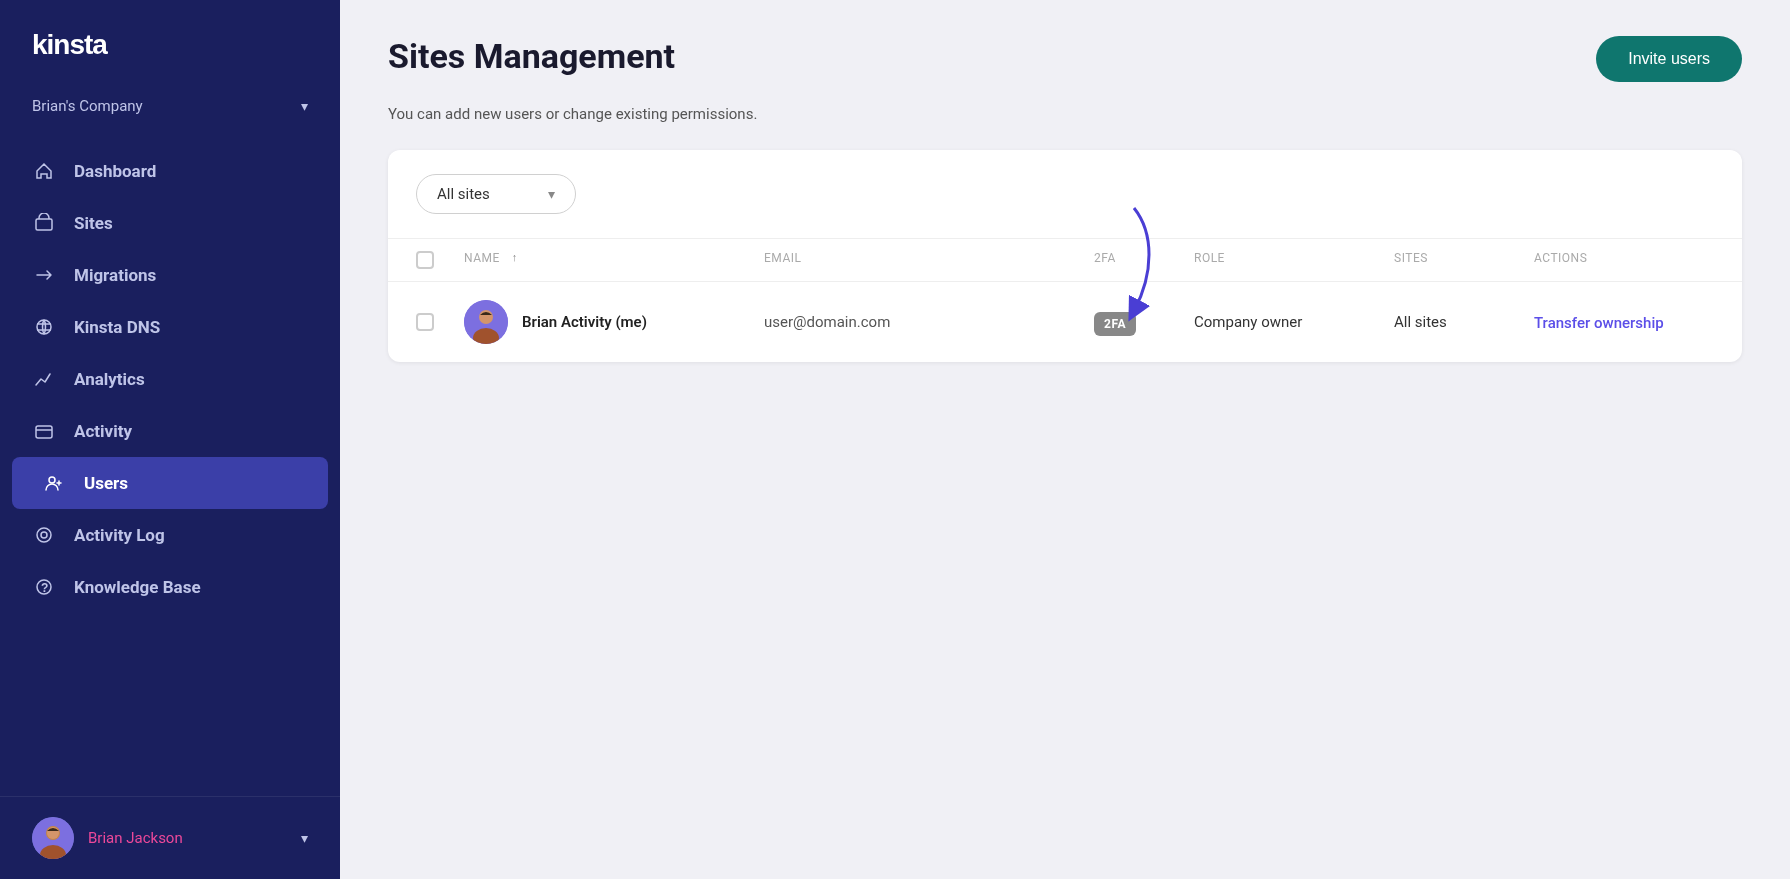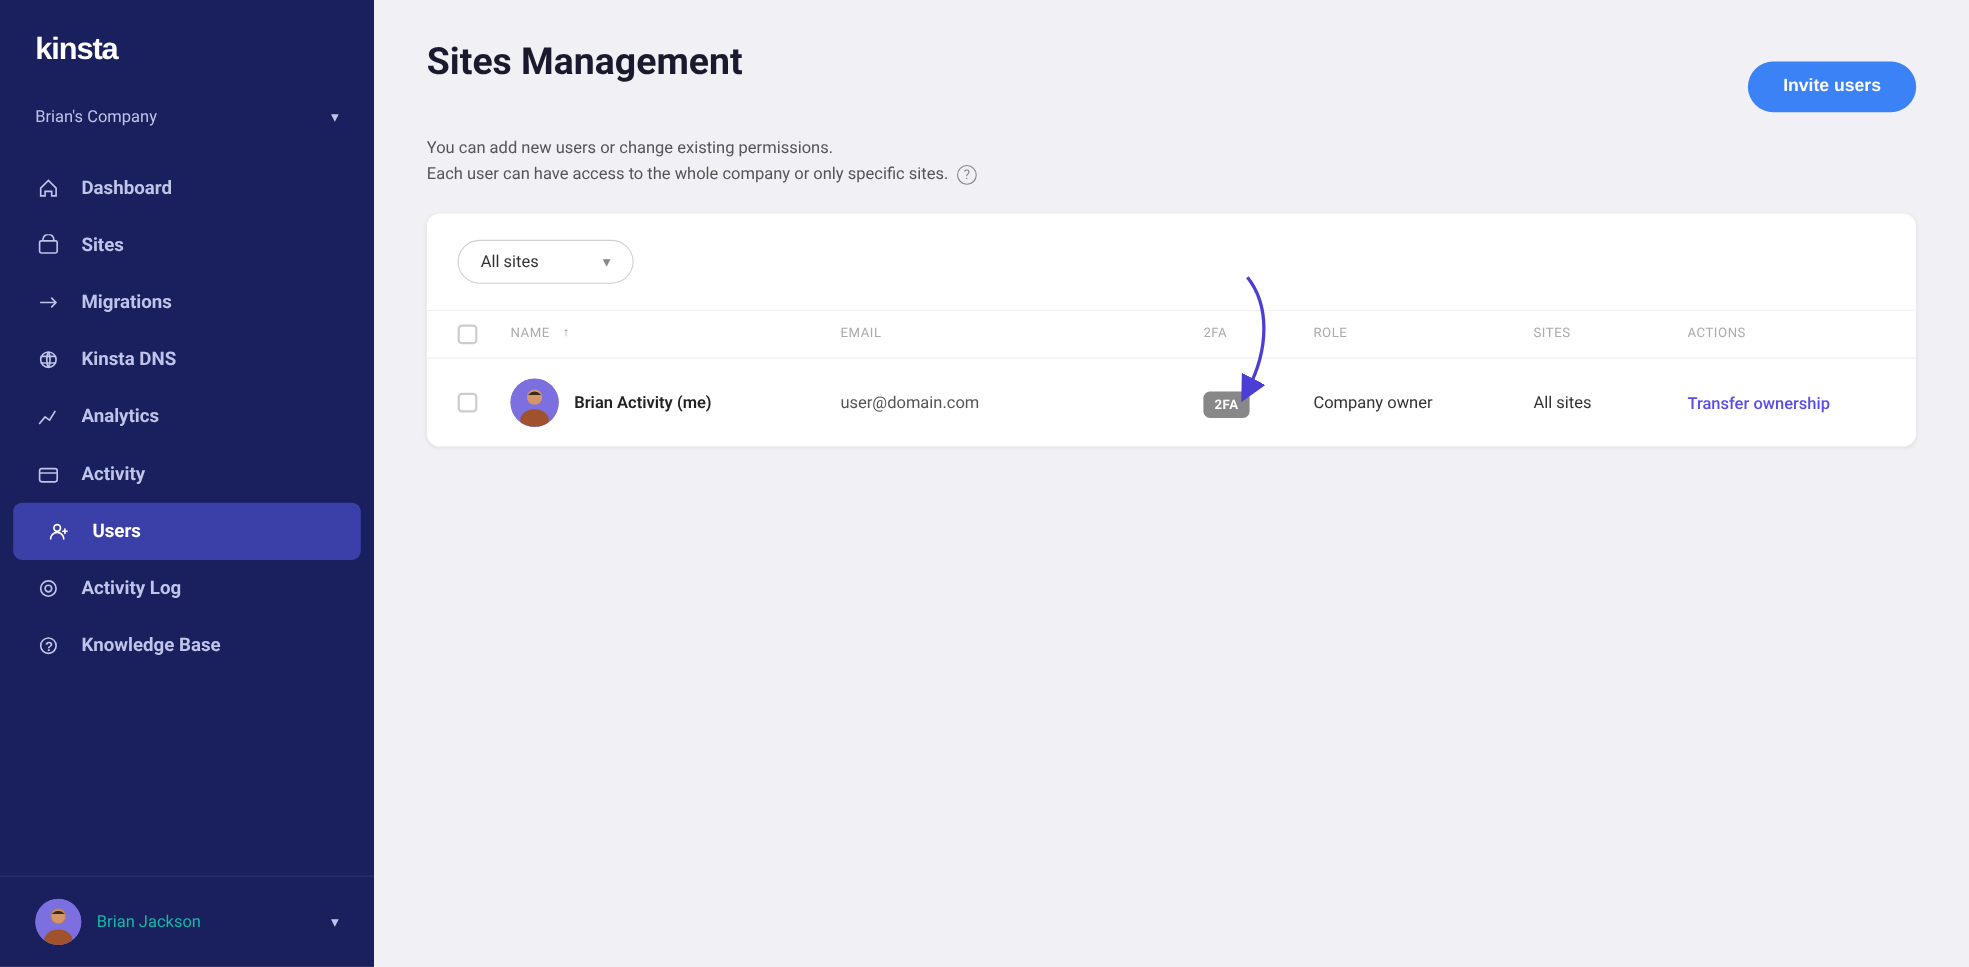--- a/index.html
+++ b/index.html
@@ -81,21 +81,21 @@
       background: #6c6fc9;
       display: flex;
       align-items: center;
       justify-content: center;
       overflow: hidden;
       flex-shrink: 0;
     }
     .user-avatar-small svg { width: 42px; height: 42px; }
     .sidebar-bottom-name {
       font-size: 15px;
-      color: #14b8a6;
+      color: #ec4899;
       flex: 1;
     }
     .sidebar-bottom-chevron { color: #bfc4e8; font-size: 14px; }
 
     
     .main {
       flex: 1;
       display: flex;
       flex-direction: column;
       background: #f0f0f5;
@@ -107,30 +107,29 @@
       justify-content: space-between;
       padding: 36px 48px 20px;
       background: #f0f0f5;
     }
     .page-title {
       font-size: 34px;
       font-weight: 700;
       color: #1a1a2e;
     }
     .invite-button {
-      background: #3b82f6;
+      background: #0f766e;
       color: #fff;
       border: none;
       border-radius: 50px;
       padding: 14px 32px;
       font-size: 16px;
-      font-weight: 700;
+      font-weight: 400;
       cursor: pointer;
       white-space: nowrap;
-      margin-top: 20px;
     }
     .page-description {
       padding: 0 48px 24px;
       font-size: 15px;
       color: #555;
       line-height: 1.6;
     }
     .page-description .help-icon {
       display: inline-block;
       width: 18px;
@@ -386,24 +385,20 @@
 </div>
 
 <div class="main">
   <div class="main-header">
     <h1 class="page-title">Sites Management</h1>
     <button class="invite-button">Invite users</button>
   </div>
 
   <div class="page-description">
     <div>You can add new users or change existing permissions.</div>
-    <div>
-      <span>Each user can have access to the whole company or only specific sites.</span>
-      <span class="help-icon">?</span>
-    </div>
   </div>
 
   <div class="table-container">
     <div class="filter-bar">
       <div class="sites-dropdown">
         <span>All sites</span>
         <span class="chevron">▾</span>
       </div>
     </div>
 

